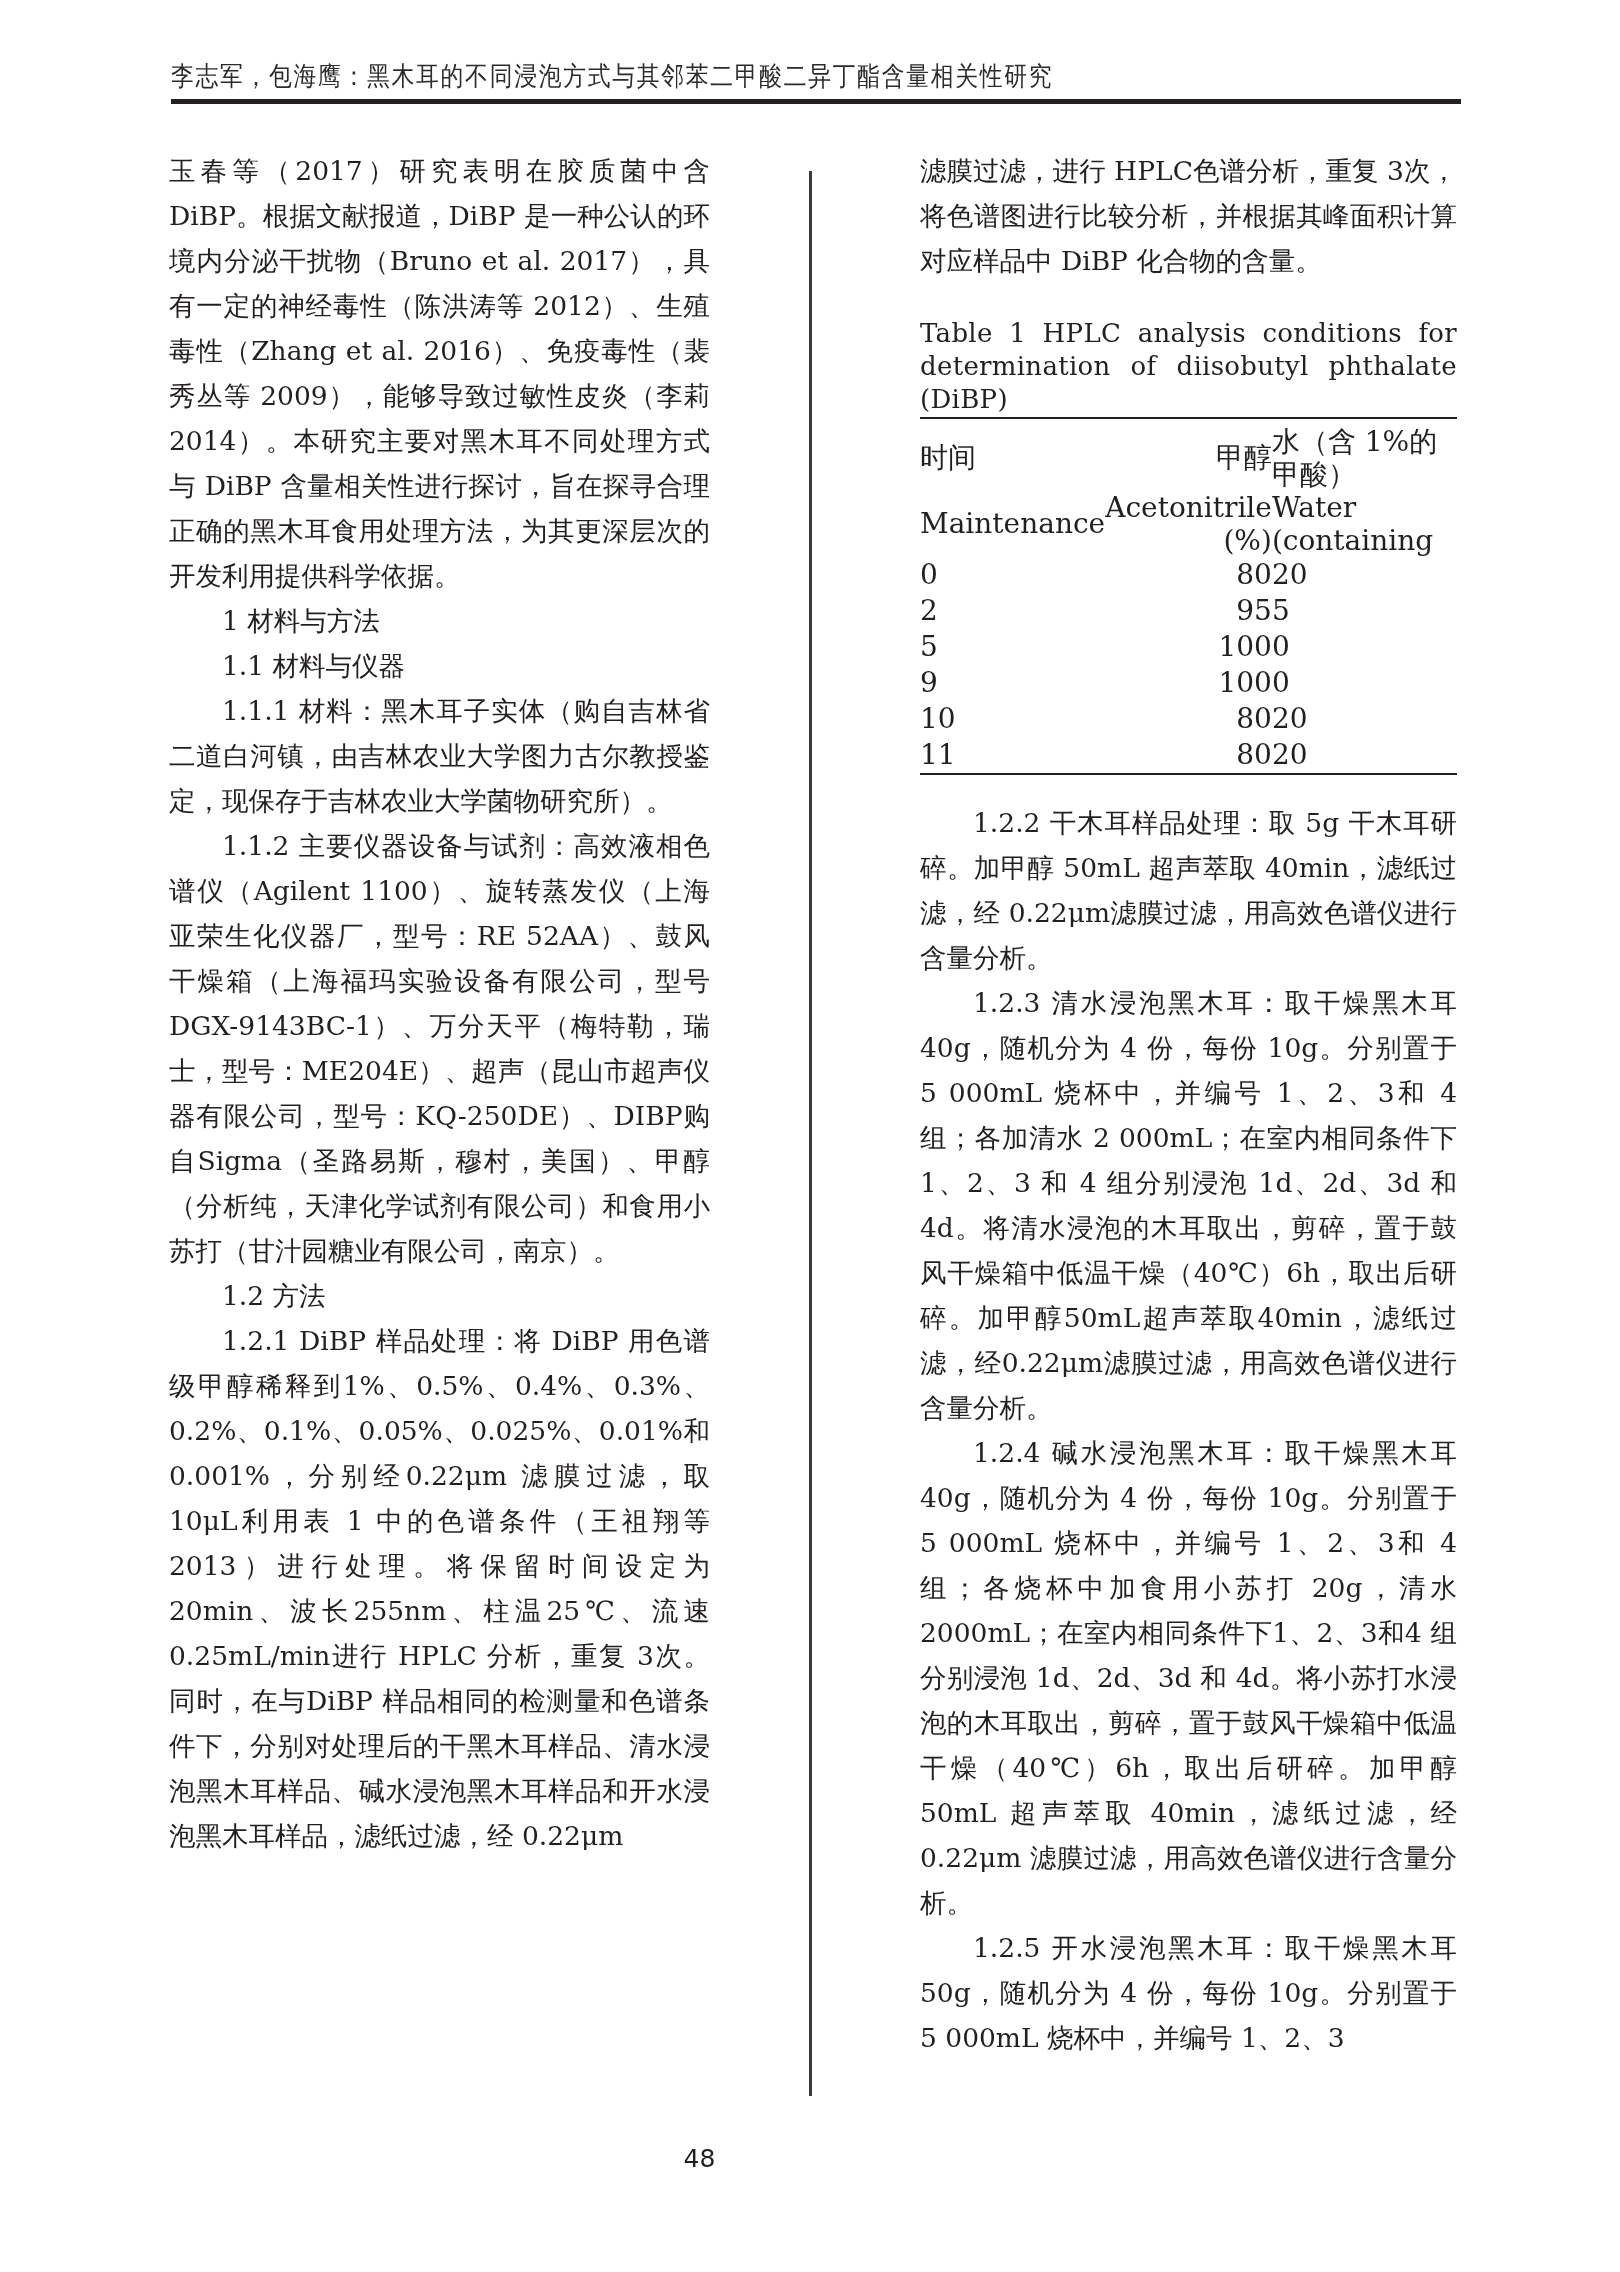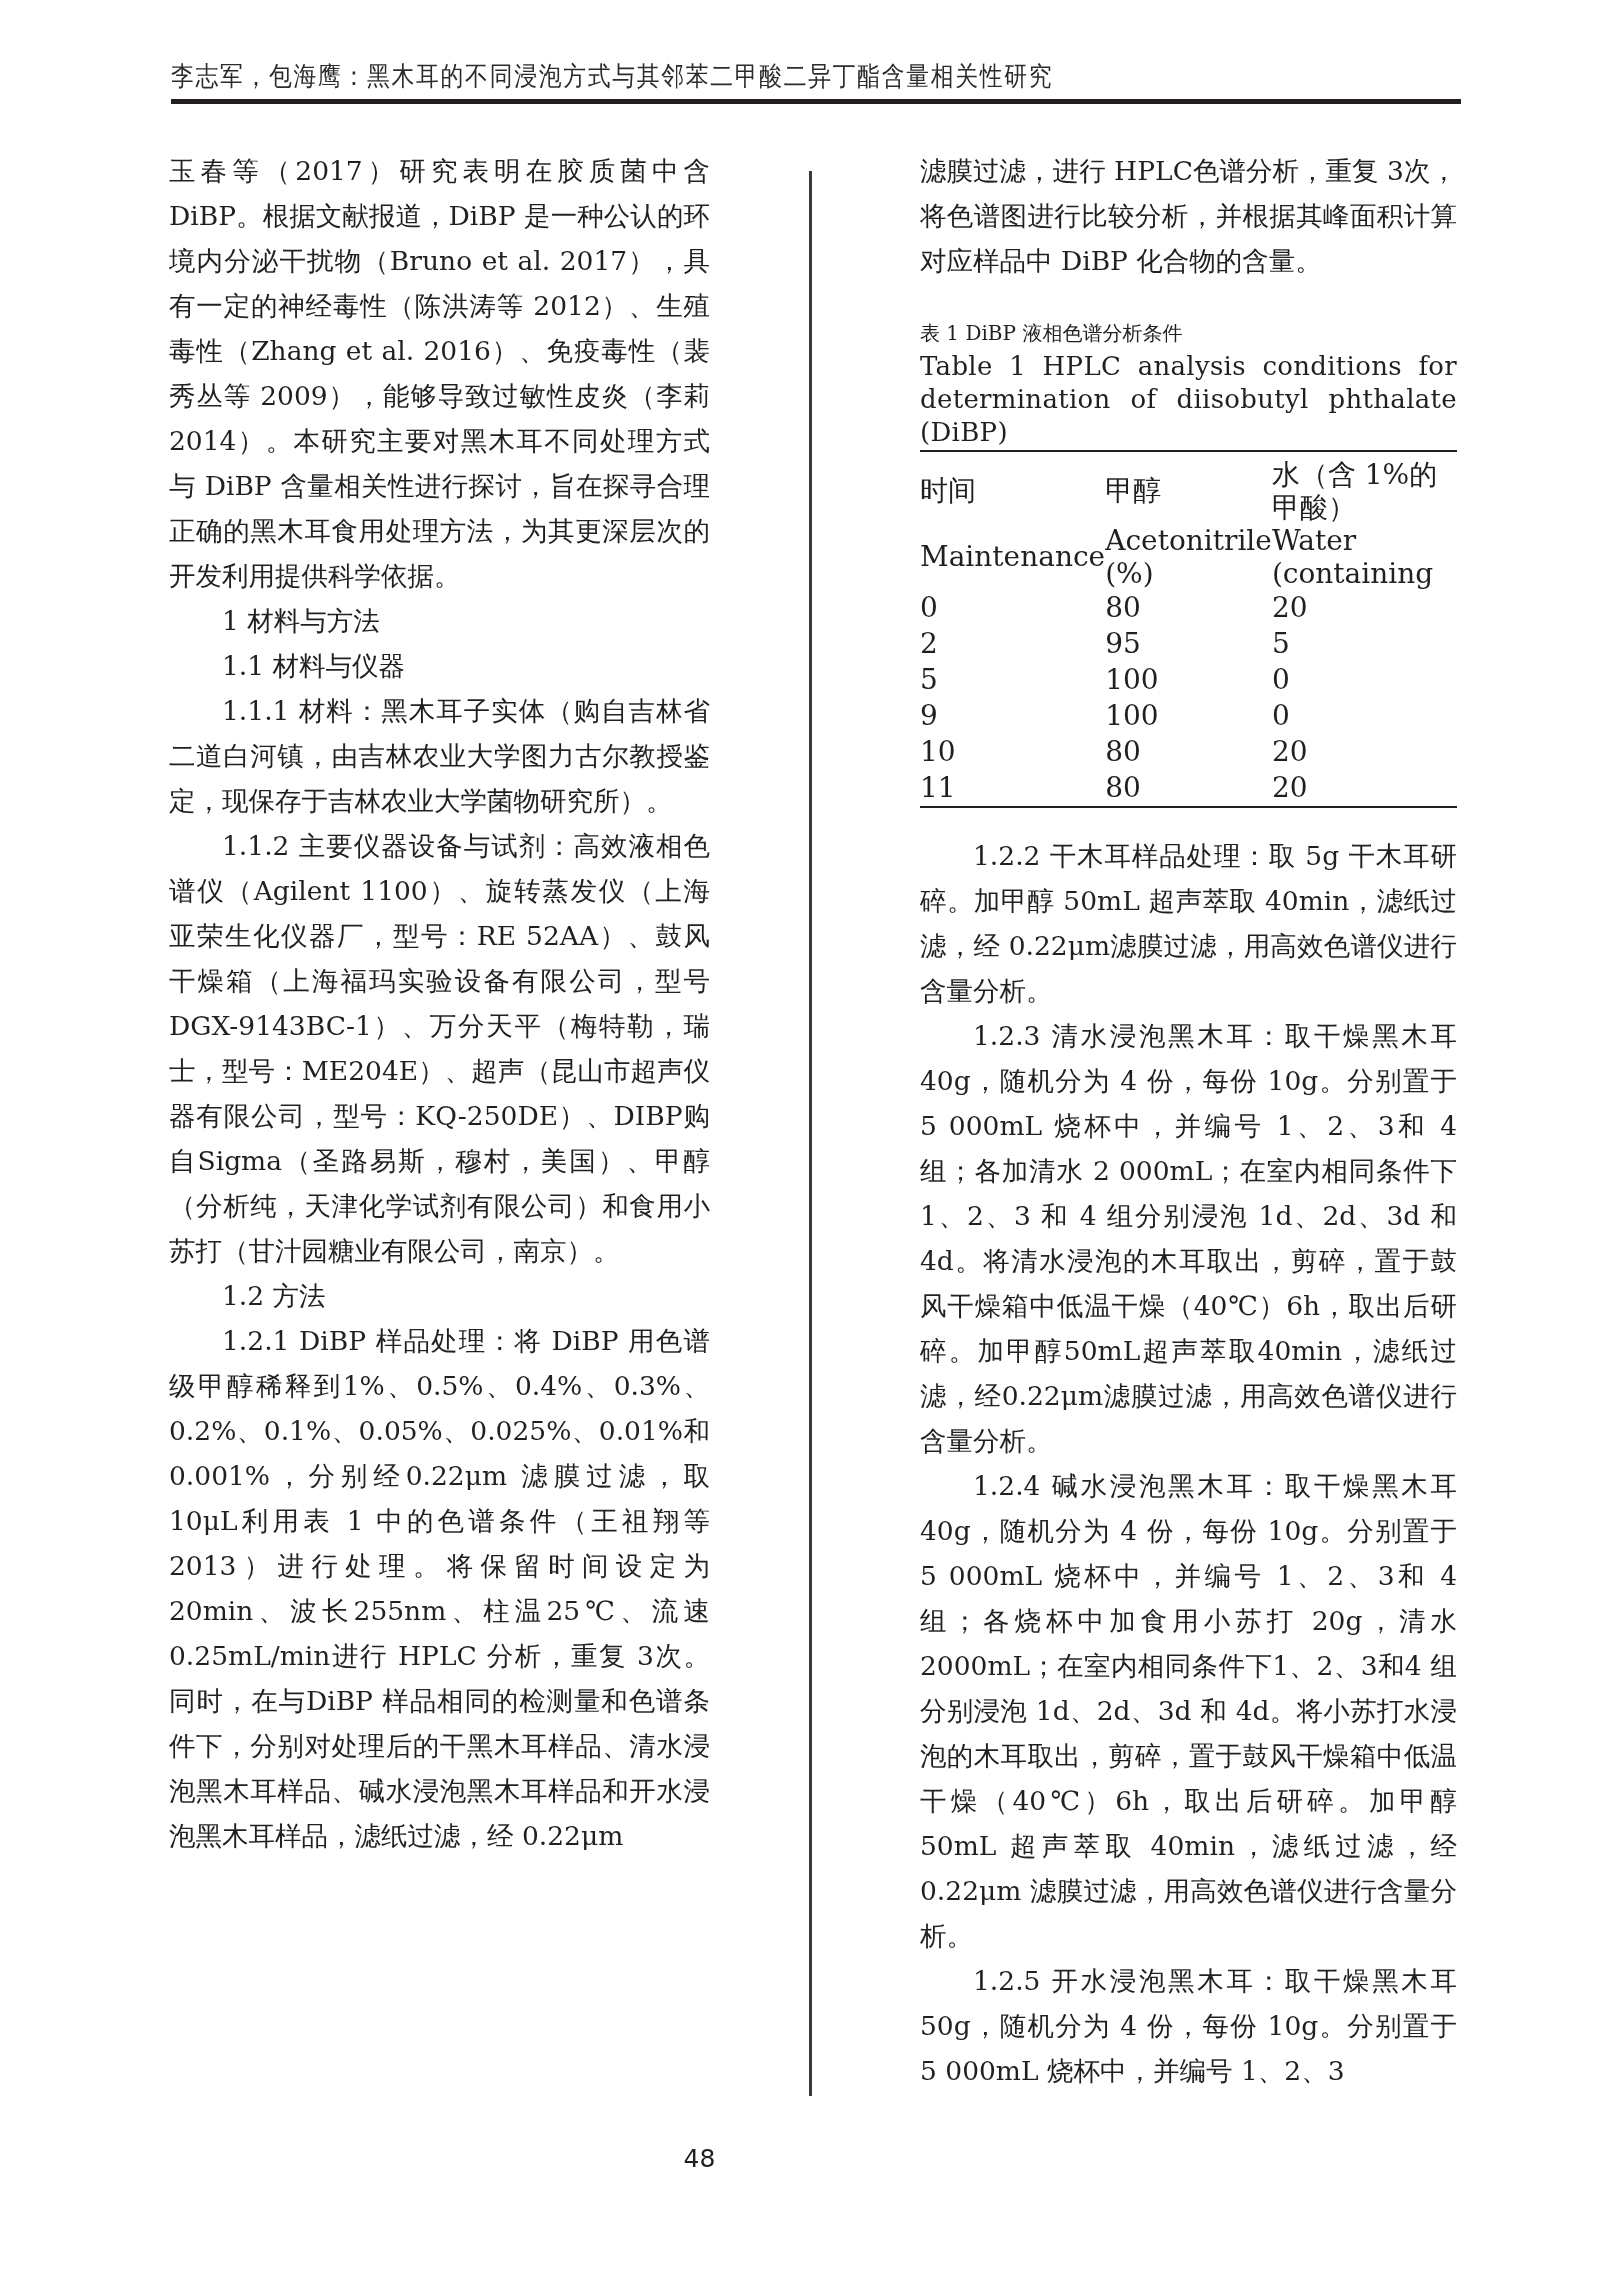--- a/index.html
+++ b/index.html
@@ -17,21 +17,21 @@
   .p.indent { text-indent: 2em; }
   .p.heading { text-indent: 2em; }
   .p.after-table { margin-top: 25px; }
   .table-block { margin-top: 34px; font-size: 20.5px; line-height: 33px; }
   .table-caption-cn { margin: 0; font-size: 20px; }
   .table-caption-en { margin: 0; font-size: 26px; text-align: justify; text-align-last: left; letter-spacing: 0.3px; }
   table.hplc { width: 100%; border-collapse: collapse; margin-top: 1.3px;
                border-top: 2.6px solid #231f20; border-bottom: 2.6px solid #231f20; font-size: 28px; }
   table.hplc td { padding: 0; height: 36px; vertical-align: middle; }
   table.hplc td.c1 { width: 30%; }
-  table.hplc td.c2 { width: 30%; }
+  table.hplc td.c2 { width: 30%; text-align: right; }
   table.hplc thead td { height: 36px; }
   table.hplc thead tr.cn td { padding-top: 5.3px; }
   .page-number { position: absolute; left: 0; width: 1399px; top: 2144px; text-align: center;
                  font-family: "DejaVu Sans", "Liberation Sans", sans-serif; font-size: 25px; color: #231f20; }
 </style>
 </head>
 <body>
 
 <div class="running-head">李志军，包海鹰：黑木耳的不同浸泡方式与其邻苯二甲酸二异丁酯含量相关性研究</div>
 <div class="head-rule"></div>
@@ -45,21 +45,20 @@
   <p class="p heading">1.2 方法</p>
   <p class="p indent">1.2.1 DiBP 样品处理：将 DiBP 用色谱级甲醇稀释到1%、0.5%、0.4%、0.3%、0.2%、0.1%、0.05%、0.025%、0.01%和 0.001%，分别经0.22μm 滤膜过滤，取 10μL利用表 1 中的色谱条件（王祖翔等 2013）进行处理。将保留时间设定为 20min、波长255nm、柱温25℃、流速 0.25mL/min进行 HPLC 分析，重复 3次。同时，在与DiBP 样品相同的检测量和色谱条件下，分别对处理后的干黑木耳样品、清水浸泡黑木耳样品、碱水浸泡黑木耳样品和开水浸泡黑木耳样品，滤纸过滤，经 0.22μm</p>
 </div>
 
 <div class="col-divider"></div>
 
 <div class="col col-right">
   <p class="p">滤膜过滤，进行 HPLC色谱分析，重复 3次，将色谱图进行比较分析，并根据其峰面积计算对应样品中 DiBP 化合物的含量。</p>
 
   <div class="table-block">
-    <p class="table-caption-cn">表 1 DiBP 液相色谱分析条件</p>
     <p class="table-caption-en">Table 1 HPLC analysis conditions for determination of diisobutyl phthalate (DiBP)</p>
     <table class="hplc">
       <thead>
         <tr class="cn">
           <td class="c1">时间</td>
           <td class="c2">甲醇</td>
           <td class="c3">水（含 1%的甲酸）</td>
         </tr>
         <tr>
           <td class="c1">Maintenance</td>

